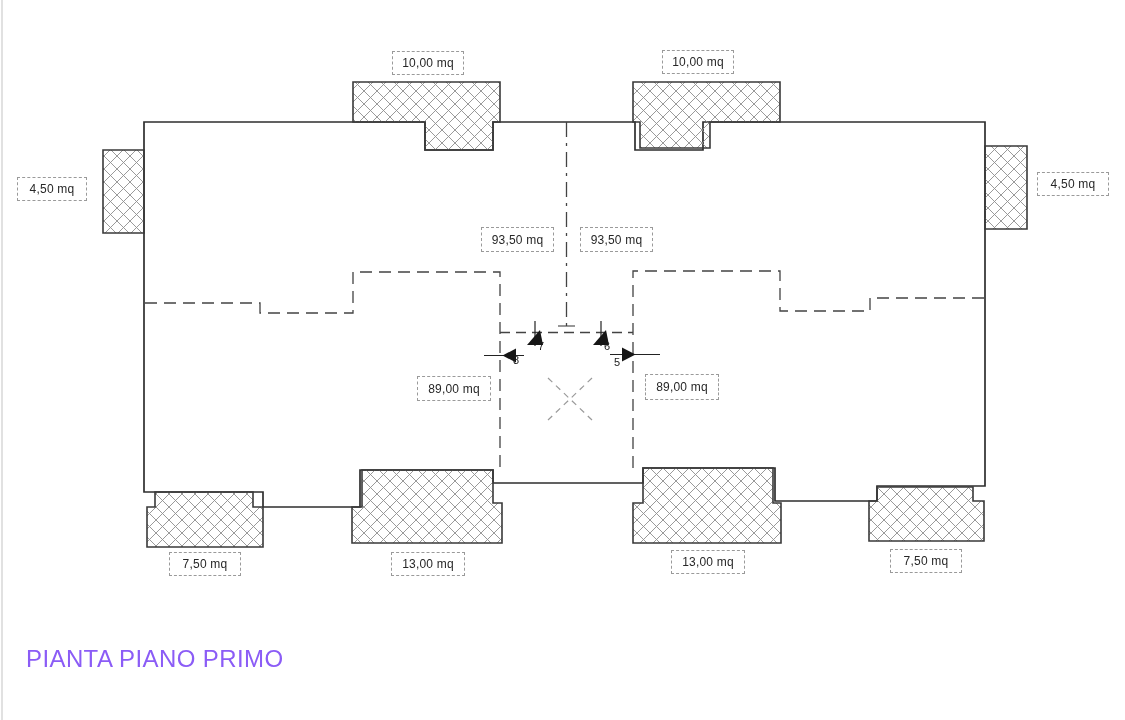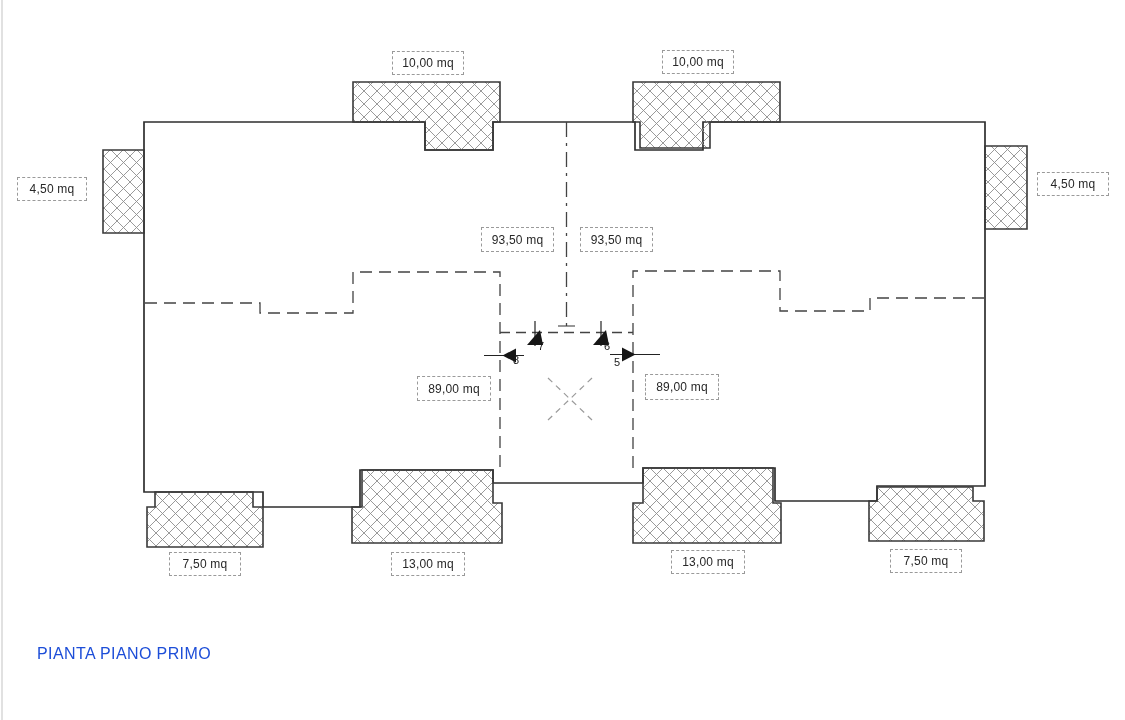--- a/index.html
+++ b/index.html
@@ -11,22 +11,22 @@
   svg{position:absolute;left:0;top:0;}
   .area-label{
     position:absolute;display:flex;align-items:center;justify-content:center;
     box-sizing:border-box;border:1px dashed #9a9a9a;background:#ffffff;
     font-size:12px;letter-spacing:.2px;color:#272727;white-space:nowrap;
   }
   .marker-num{
     position:absolute;font-size:11px;color:#1a1a1a;line-height:1;
   }
   .plan-title{
-    position:absolute;left:37px;top:645px;font-size:16px;letter-spacing:.4px;
-    color:#1d4ed8;white-space:nowrap;
+    position:absolute;left:26px;top:645px;font-size:24px;letter-spacing:.4px;
+    color:#8b5cf6;white-space:nowrap;
   }
 </style>
 </head>
 <body>
 
 <div class="page">
 
   <div class="scan-edge"></div>
 
   <svg width="1125" height="720" viewBox="0 0 1125 720">

